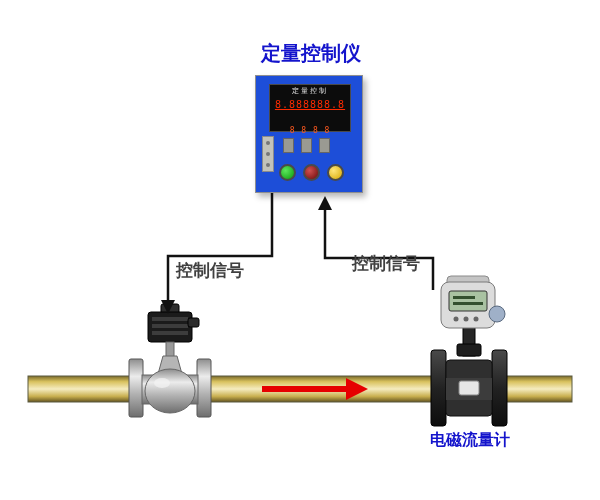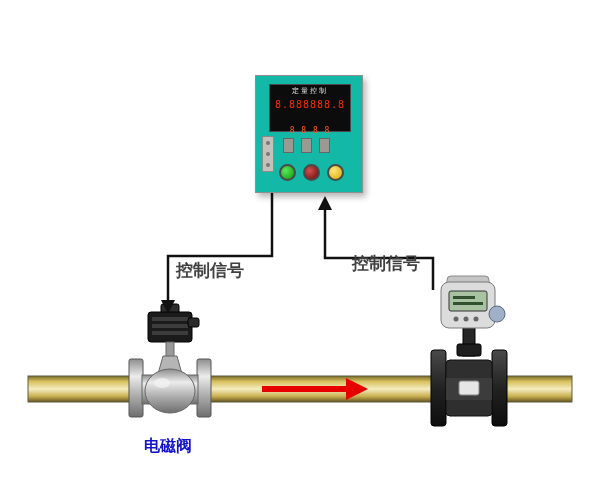--- a/index.html
+++ b/index.html
@@ -2,26 +2,26 @@
 <html><head>
 <meta charset="utf-8">
 <style>
   html,body { margin:0; padding:0; background:#ffffff; }
   body { font-family:"DejaVu Sans","Liberation Sans",sans-serif; }
   .canvas { position:relative; width:600px; height:500px; background:#ffffff; overflow:hidden; }
   .scene { position:absolute; left:0; top:0; width:600px; height:500px; z-index:1; }
 
   
   .controller { position:absolute; left:255px; top:75px; width:106px; height:116px;
-    background:#14b8a6; border:1px solid #8f8f8f; box-shadow:3px 4px 6px rgba(0,0,0,.28); z-index:2; }
+    background:#1d4ed8; border:1px solid #8f8f8f; box-shadow:3px 4px 6px rgba(0,0,0,.28); z-index:2; }
   .panel { position:absolute; left:13px; top:8px; width:80px; height:46px;
     background:#0c0c0c; border:1px solid #4a4a4a; }
   .panel-label { color:#e8e8e8; font-size:7px; line-height:8px; text-align:center; margin-top:2px; letter-spacing:2px; }
   .led { font-family:"DejaVu Sans Mono","Liberation Mono",monospace; color:#ff2b00; text-align:center; letter-spacing:1px; }
-  .led1 { font-size:10px; margin-top:4px; }
+  .led1 { font-size:10px; margin-top:4px;text-decoration:underline; }
   .led2 { font-size:8px; margin-top:16px; color:#ff5a20; }
   .strip { position:absolute; left:6px; top:60px; width:10px; height:34px; background:#c2c2ba; border:1px solid #8a8a8a;
     display:flex; flex-direction:column; align-items:center; justify-content:space-around; }
   .dot { width:4px; height:4px; background:#777; border-radius:50%; }
   .switches { position:absolute; left:27px; top:62px; display:flex; gap:7px; }
   .sw { width:9px; height:13px; background:#9a9a92; border:1px solid #666; }
   .btn { position:absolute; top:88px; width:13px; height:13px; border-radius:50%; border:2px solid #4a4a4a; }
   .btn-green  { left:23px; background:radial-gradient(circle at 35% 35%, #5ce65c, #0a9a0a); }
   .btn-red    { left:47px; background:radial-gradient(circle at 35% 35%, #d05050, #6a0808); }
   .btn-yellow { left:71px; background:radial-gradient(circle at 35% 35%, #ffe67a, #d6a800); }
@@ -109,20 +109,21 @@
       <polyline points="433,290 433,258 325,258 325,208" fill="none" stroke="#111" stroke-width="2.5"></polyline>
       <polygon points="318,210 332,210 325,196" fill="#111"></polygon>
     </g>
 
     <g>
       <rect x="262" y="386" width="84" height="6" fill="#e60000"></rect>
       <polygon points="346,378 346,400 368,389" fill="#e60000"></polygon>
     </g>
   </svg>
 
+  <div class="title">定量控制仪</div>
 
   <div class="controller">
     <div class="panel">
       <div class="panel-label">定量控制</div>
       <div class="led led1">8.888888.8</div>
       <div class="led led2">8 8 8 8</div>
     </div>
     <div class="strip">
       <span class="dot"></span>
       <span class="dot"></span>
@@ -134,15 +135,15 @@
       <span class="sw"></span>
     </div>
     <div class="btn btn-green"></div>
     <div class="btn btn-red"></div>
     <div class="btn btn-yellow"></div>
   </div>
 
   <div class="sig sig-control">控制信号</div>
   <div class="sig sig-flow">控制信号</div>
 
-  <div class="dev dev-valve">电磁阀</div>
+  <div class="dev dev-flowmeter">电磁流量计</div>
 
 </div>
 
 </body></html>

